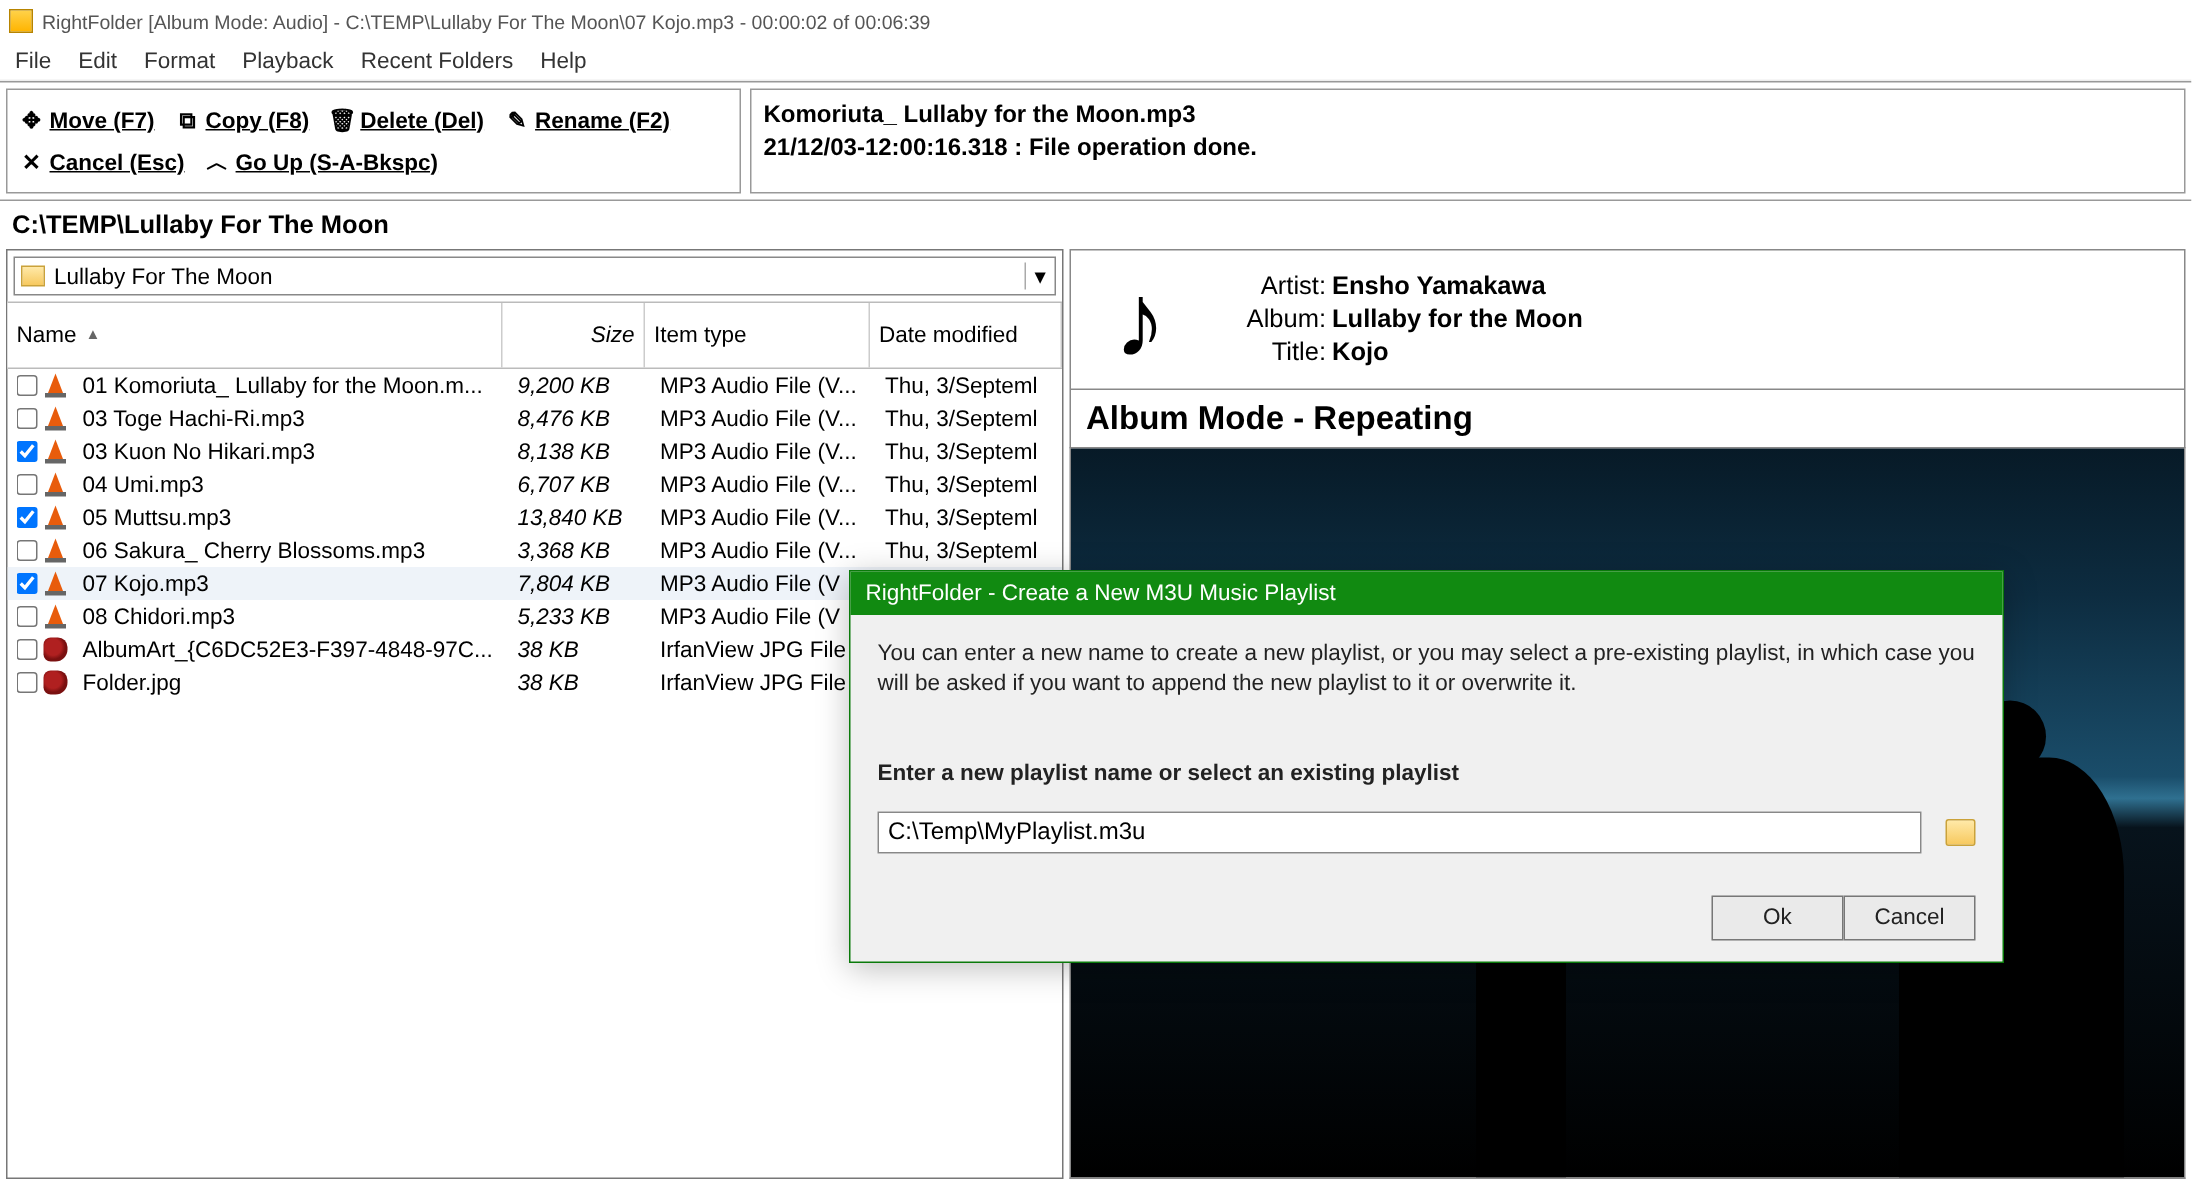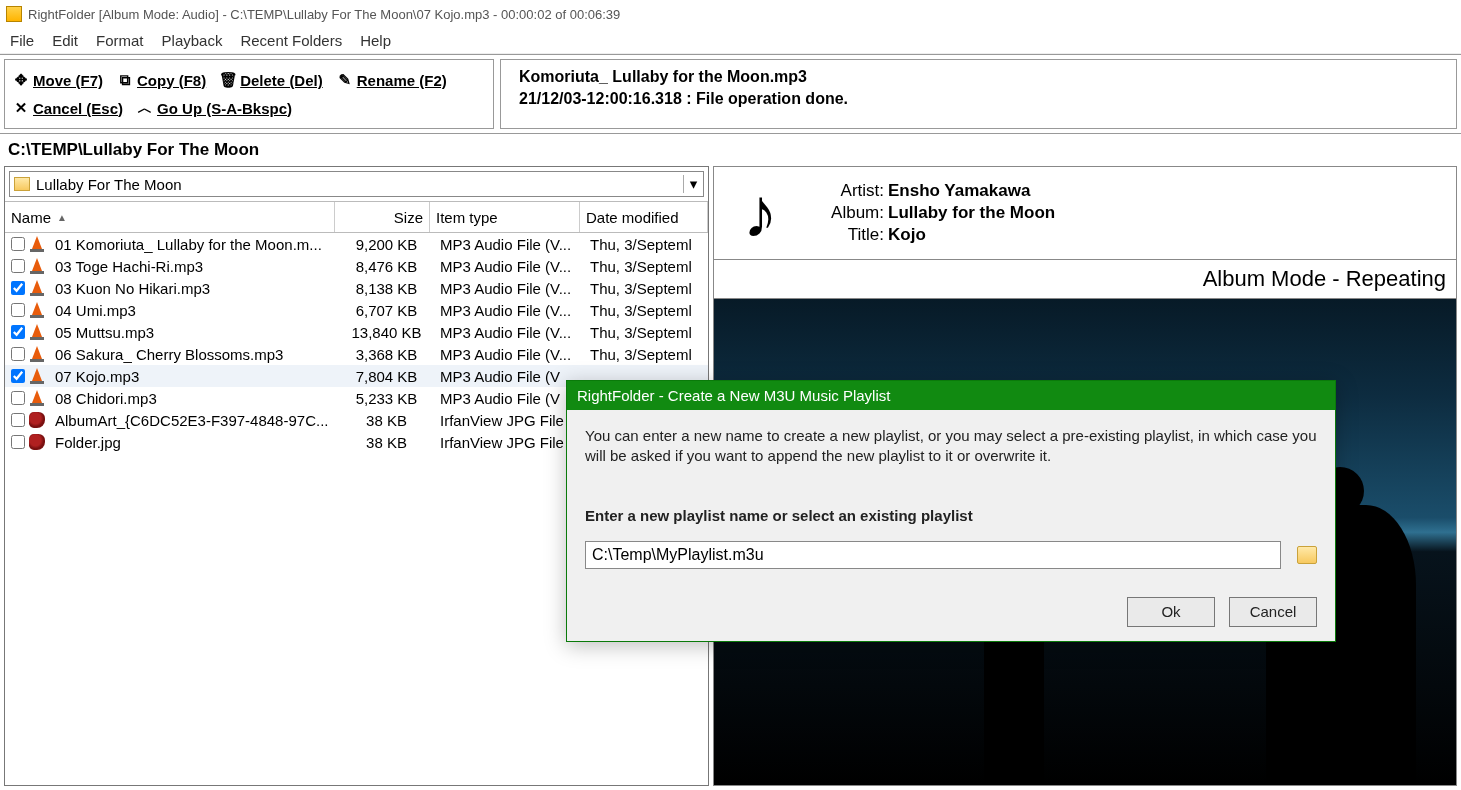--- a/index.html
+++ b/index.html
@@ -65,21 +65,21 @@
     display: inline-flex;
     align-items: center;
     gap: 4px;
     cursor: default;
   }
   .tool-icon { width:16px; height:16px; display:inline-flex; align-items:center; justify-content:center; }
   .toolrow-right {
     flex: 1;
     margin: 4px 4px 4px 2px;
     border: 1px solid #999;
-    padding: 6px 18px;
+    padding: 6px 8px;
     font-size: 16px;
     font-weight: bold;
     line-height: 1.35;
   }
   
   .pathbar {
     padding: 6px 8px 4px 8px;
     font-size: 17px;
     font-weight: bold;
   }
@@ -117,31 +117,31 @@
     border-left:1px solid #aaa;
     padding-left:4px;
   }
   
   .file-head {
     display: flex;
     border-top: 1px solid #bbb;
     border-bottom: 1px solid #bbb;
     background: #fff;
     font-size: 15px;
-    height: 32px;
+    height: 45px;
     align-items: center;
   }
   .file-head .col, .file-row .col {
     padding: 0 6px;
     overflow: hidden;
     white-space: nowrap;
     text-overflow: ellipsis;
   }
   .col-name { flex: 0 0 330px; }
-  .col-size { flex: 0 0 95px; text-align: center; }
+  .col-size { flex: 0 0 95px; text-align: left; font-style: italic; }
   .col-type { flex: 0 0 150px; }
   .col-date { flex: 1; }
   .file-head .col { border-right: 1px solid #ccc; height:100%; display:flex; align-items:center; }
   .file-head .col-size { justify-content: flex-end; }
   .sort-arrow { margin-left:6px; font-size:10px; color:#666; }
   .file-list { overflow: hidden; }
   .file-row {
     display: flex;
     font-size: 15px;
     height: 22px;
@@ -192,22 +192,22 @@
     line-height:1;
   }
   .meta-grid {
     font-size: 17px;
   }
   .meta-grid .mr { display:flex; margin:2px 0; }
   .meta-grid .lbl { width:68px; text-align:right; margin-right:4px; }
   .meta-grid .val { font-weight:bold; }
   .mode-row {
     font-size: 22px;
-    font-weight: normal;
-    text-align: right;
+    font-weight: bold;
+    text-align: left;
     padding: 6px 10px;
     border: 1px solid #888;
     border-top: none;
     background:#fff;
   }
   .video-area {
     flex:1;
     border:1px solid #888;
     border-top:none;
     background: linear-gradient(180deg, #071a27 0%, #0d2c40 20%, #1a4d6a 45%, #2f7090 48%, #07131c 52%, #000 100%);
@@ -256,21 +256,21 @@
     flex:1; border:1px solid #888; background:#fff;
     padding:4px 6px; font-size:16px; font-family:inherit;
   }
   .browse-icon {
     width:20px; height:18px;
     background: linear-gradient(#ffe9a8,#f7c95f);
     border:1px solid #caa23a;
     border-radius:2px;
   }
   .dialog-buttons {
-    display:flex; justify-content:flex-end; gap:14px;
+    display:flex; justify-content:flex-end; 
     margin-top:28px;
   }
   .dlg-btn {
     width:88px; height:30px;
     border:1px solid #777;
     background:#eaeaea;
     font-size:15px;
     display:flex; align-items:center; justify-content:center;
     cursor:default;
   }

